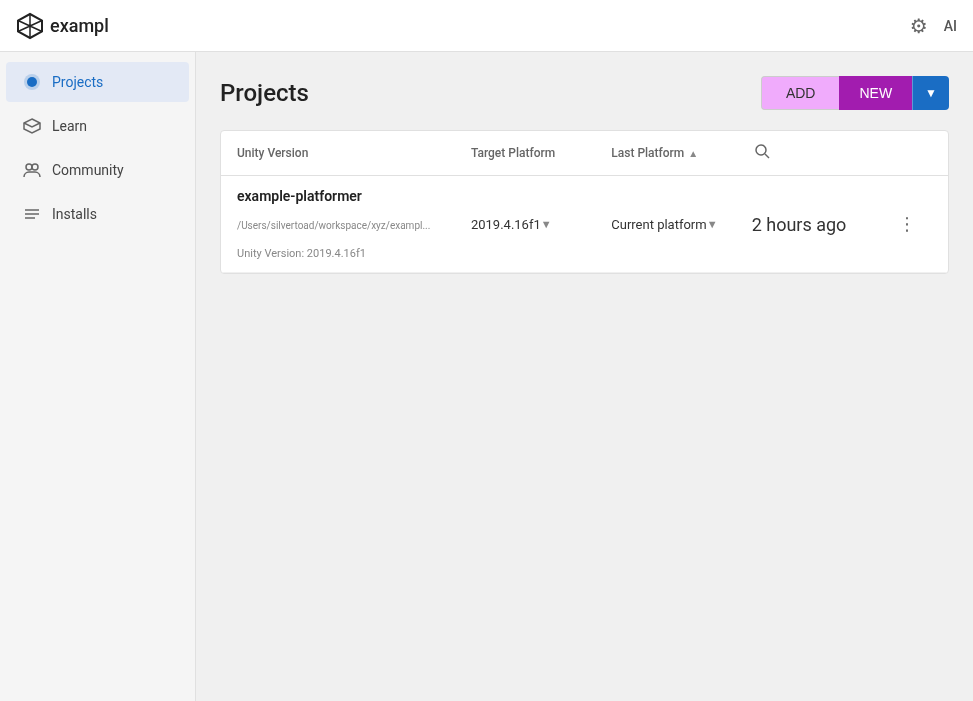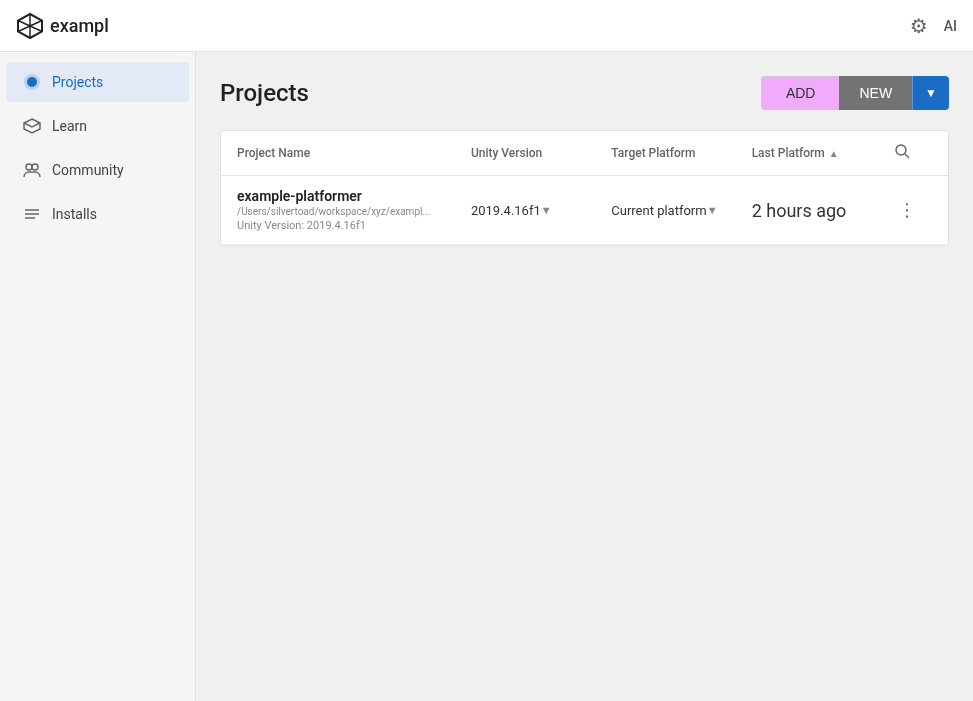--- a/index.html
+++ b/index.html
@@ -43,21 +43,21 @@
       display: flex; align-items: center; justify-content: space-between; margin-bottom: 20px;
     }
     .projects-title { font-size: 24px; font-weight: 500; color: #222; }
     .header-actions { display: flex; gap: 0; }
     .btn-add {
       background: #f0abfc; border: 1px solid #ccc; padding: 8px 24px;
       font-size: 14px; font-weight: 500; cursor: pointer; color: #333;
       border-radius: 4px 0 0 4px; border-right: none;
     }
     .btn-new {
-      background: #737373; border: none; padding: 8px 20px;
+      background: #a21caf; border: none; padding: 8px 20px;
       font-size: 14px; font-weight: 500; cursor: pointer; color: #fff;
       border-radius: 0;
     }
     .btn-new-dropdown {
       background: #1a6dc4; border: none; border-left: 1px solid rgba(255,255,255,0.3);
       padding: 8px 12px; font-size: 12px; cursor: pointer; color: #fff;
       border-radius: 0 4px 4px 0;
     }
 
     
@@ -71,21 +71,21 @@
     }
     .search-icon-btn { background: none; border: none; cursor: pointer; color: #666; font-size: 16px; padding: 2px; }
     .sort-arrow { font-size: 10px; color: #888; }
 
     
     .table-row {
       display: grid; grid-template-columns: 2fr 1.2fr 1.2fr 1.2fr 40px;
       padding: 12px 16px; border-bottom: 1px solid #f0f0f0; align-items: center;
       cursor: pointer;
     }
-    .project-name-cell { display: flex; flex-direction: column; gap: 2px; justify-content: center; }
+    .project-name-cell { display: flex; flex-direction: column; gap: 16px; justify-content: center; }
     .project-name { font-size: 14px; font-weight: 600; color: #222; }
     .project-path { font-size: 10px; color: #888; white-space: nowrap; overflow: hidden; text-overflow: ellipsis; max-width: 280px; }
     .project-version-note { font-size: 11px; color: #888; }
 
     .version-cell, .platform-cell { display: flex; align-items: center; font-size: 13px; color: #333; }
     .dropdown-arrow { font-size: 11px; color: #888; cursor: pointer; }
     .modified-cell { font-size: 18px; color: #333; }
     .more-btn { background: none; border: none; cursor: pointer; color: #666; font-size: 18px; padding: 2px 6px; }
   </style>
 </head>
@@ -157,23 +157,20 @@
         <button class="btn-add">ADD</button>
         <button class="btn-new">NEW</button>
         <button class="btn-new-dropdown">▼</button>
       </div>
     </div>
 
     <div class="projects-table">
 
       <div class="table-header">
         <div class="table-header-cell">
-          <span>Project Name</span>
-        </div>
-        <div class="table-header-cell">
           <span>Unity Version</span>
         </div>
         <div class="table-header-cell">
           <span>Target Platform</span>
         </div>
         <div class="table-header-cell">
           <span>Last Platform</span>
           <span class="sort-arrow">▲</span>
         </div>
         <div class="table-header-cell">

